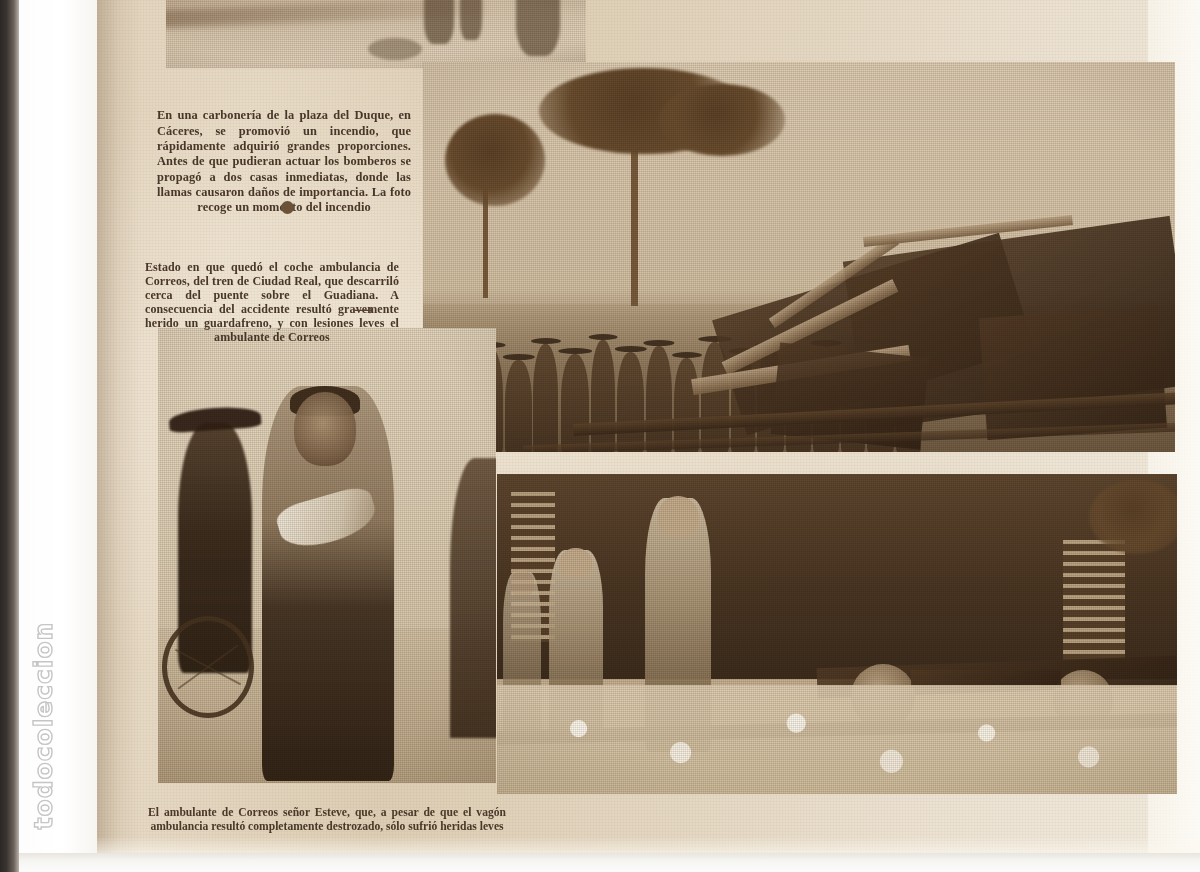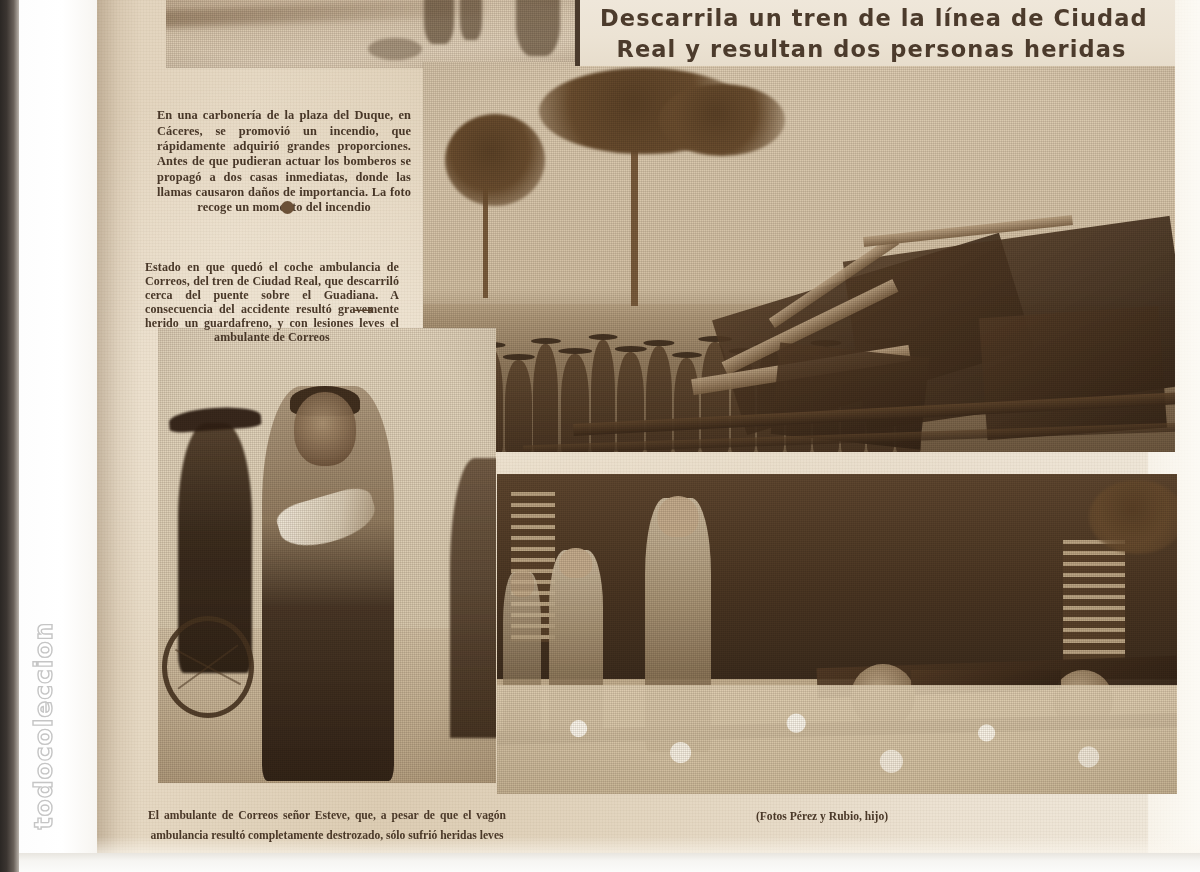--- a/index.html
+++ b/index.html
@@ -160,21 +160,21 @@
     z-index: 4;
     font-family: "Liberation Serif", serif;
     font-weight: 700;
     color: #4a3828;
     text-align: center;
   }
   #caption-left {
     left: 148px; top: 794px;
     width: 358px;
     font-size: 11.6px;
-    line-height: 20px;
+    line-height: 14px;
     text-align: justify;
     text-align-last: center;
   }
   #caption-right {
     left: 497px; top: 810px;
     width: 650px;
     font-size: 11.6px;
     line-height: 14.6px;
   }
   #caption-right .credit { display: block; }
@@ -532,33 +532,28 @@
     <div class="axle-wheel" style="left:354px; top:190px; width:64px; height:64px;"></div>
     <div class="axle-wheel" style="left:556px; top:196px; width:60px; height:60px;"></div>
     <div class="debris" style="left:414px; top:196px; width:150px; height:18px;"></div>
     <div class="rail-line" style="left:0; top:248px; width:680px; height:14px; transform:rotate(-1.5deg);"></div>
 
     <div class="ballast"></div>
     <div class="ht"></div>
     <div class="vig"></div>
   </div>
 
-  <div class="headline">
-    <span class="hl-line l1">Descarrila un tren de la línea de Ciudad</span>
-    <span class="hl-line l2">Real y resultan dos personas heridas</span>
-  </div>
 
   <p class="textcol" id="lede-1">En una carbonería de la plaza del Duque, en Cáceres, se promovió un incendio, que rápidamente adquirió grandes proporciones. Antes de que pudieran actuar los bomberos se propagó a dos casas inmediatas, donde las llamas causaron daños de importancia. La foto recoge un momento del incendio</p>
   <div class="dot-sep"></div>
   <p class="textcol" id="lede-2">Estado en que quedó el coche ambulancia de Correos, del tren de Ciudad Real, que descarriló cerca del puente sobre el Guadiana. A consecuencia del accidente resultó gravemente herido un guardafreno, y con lesiones leves el ambulante de Correos</p>
   <div class="arrow-cue">⟶</div>
 
   <p class="caption" id="caption-left">El ambulante de Correos señor Esteve, que, a pesar de que el vagón ambulancia resultó completamente destrozado, sólo sufrió heridas leves</p>
   <div class="caption" id="caption-right">
-    <span class="credit">(Fotos Pérez y Rubio, hijo)</span>
   </div>
 
   <div class="scanner-dark-edge"></div>
   <div class="scanner-white"></div>
   <div class="scanner-bottom"></div>
   <div class="watermark">todocoleccion</div>
 
 </div>
 
 </body></html>

